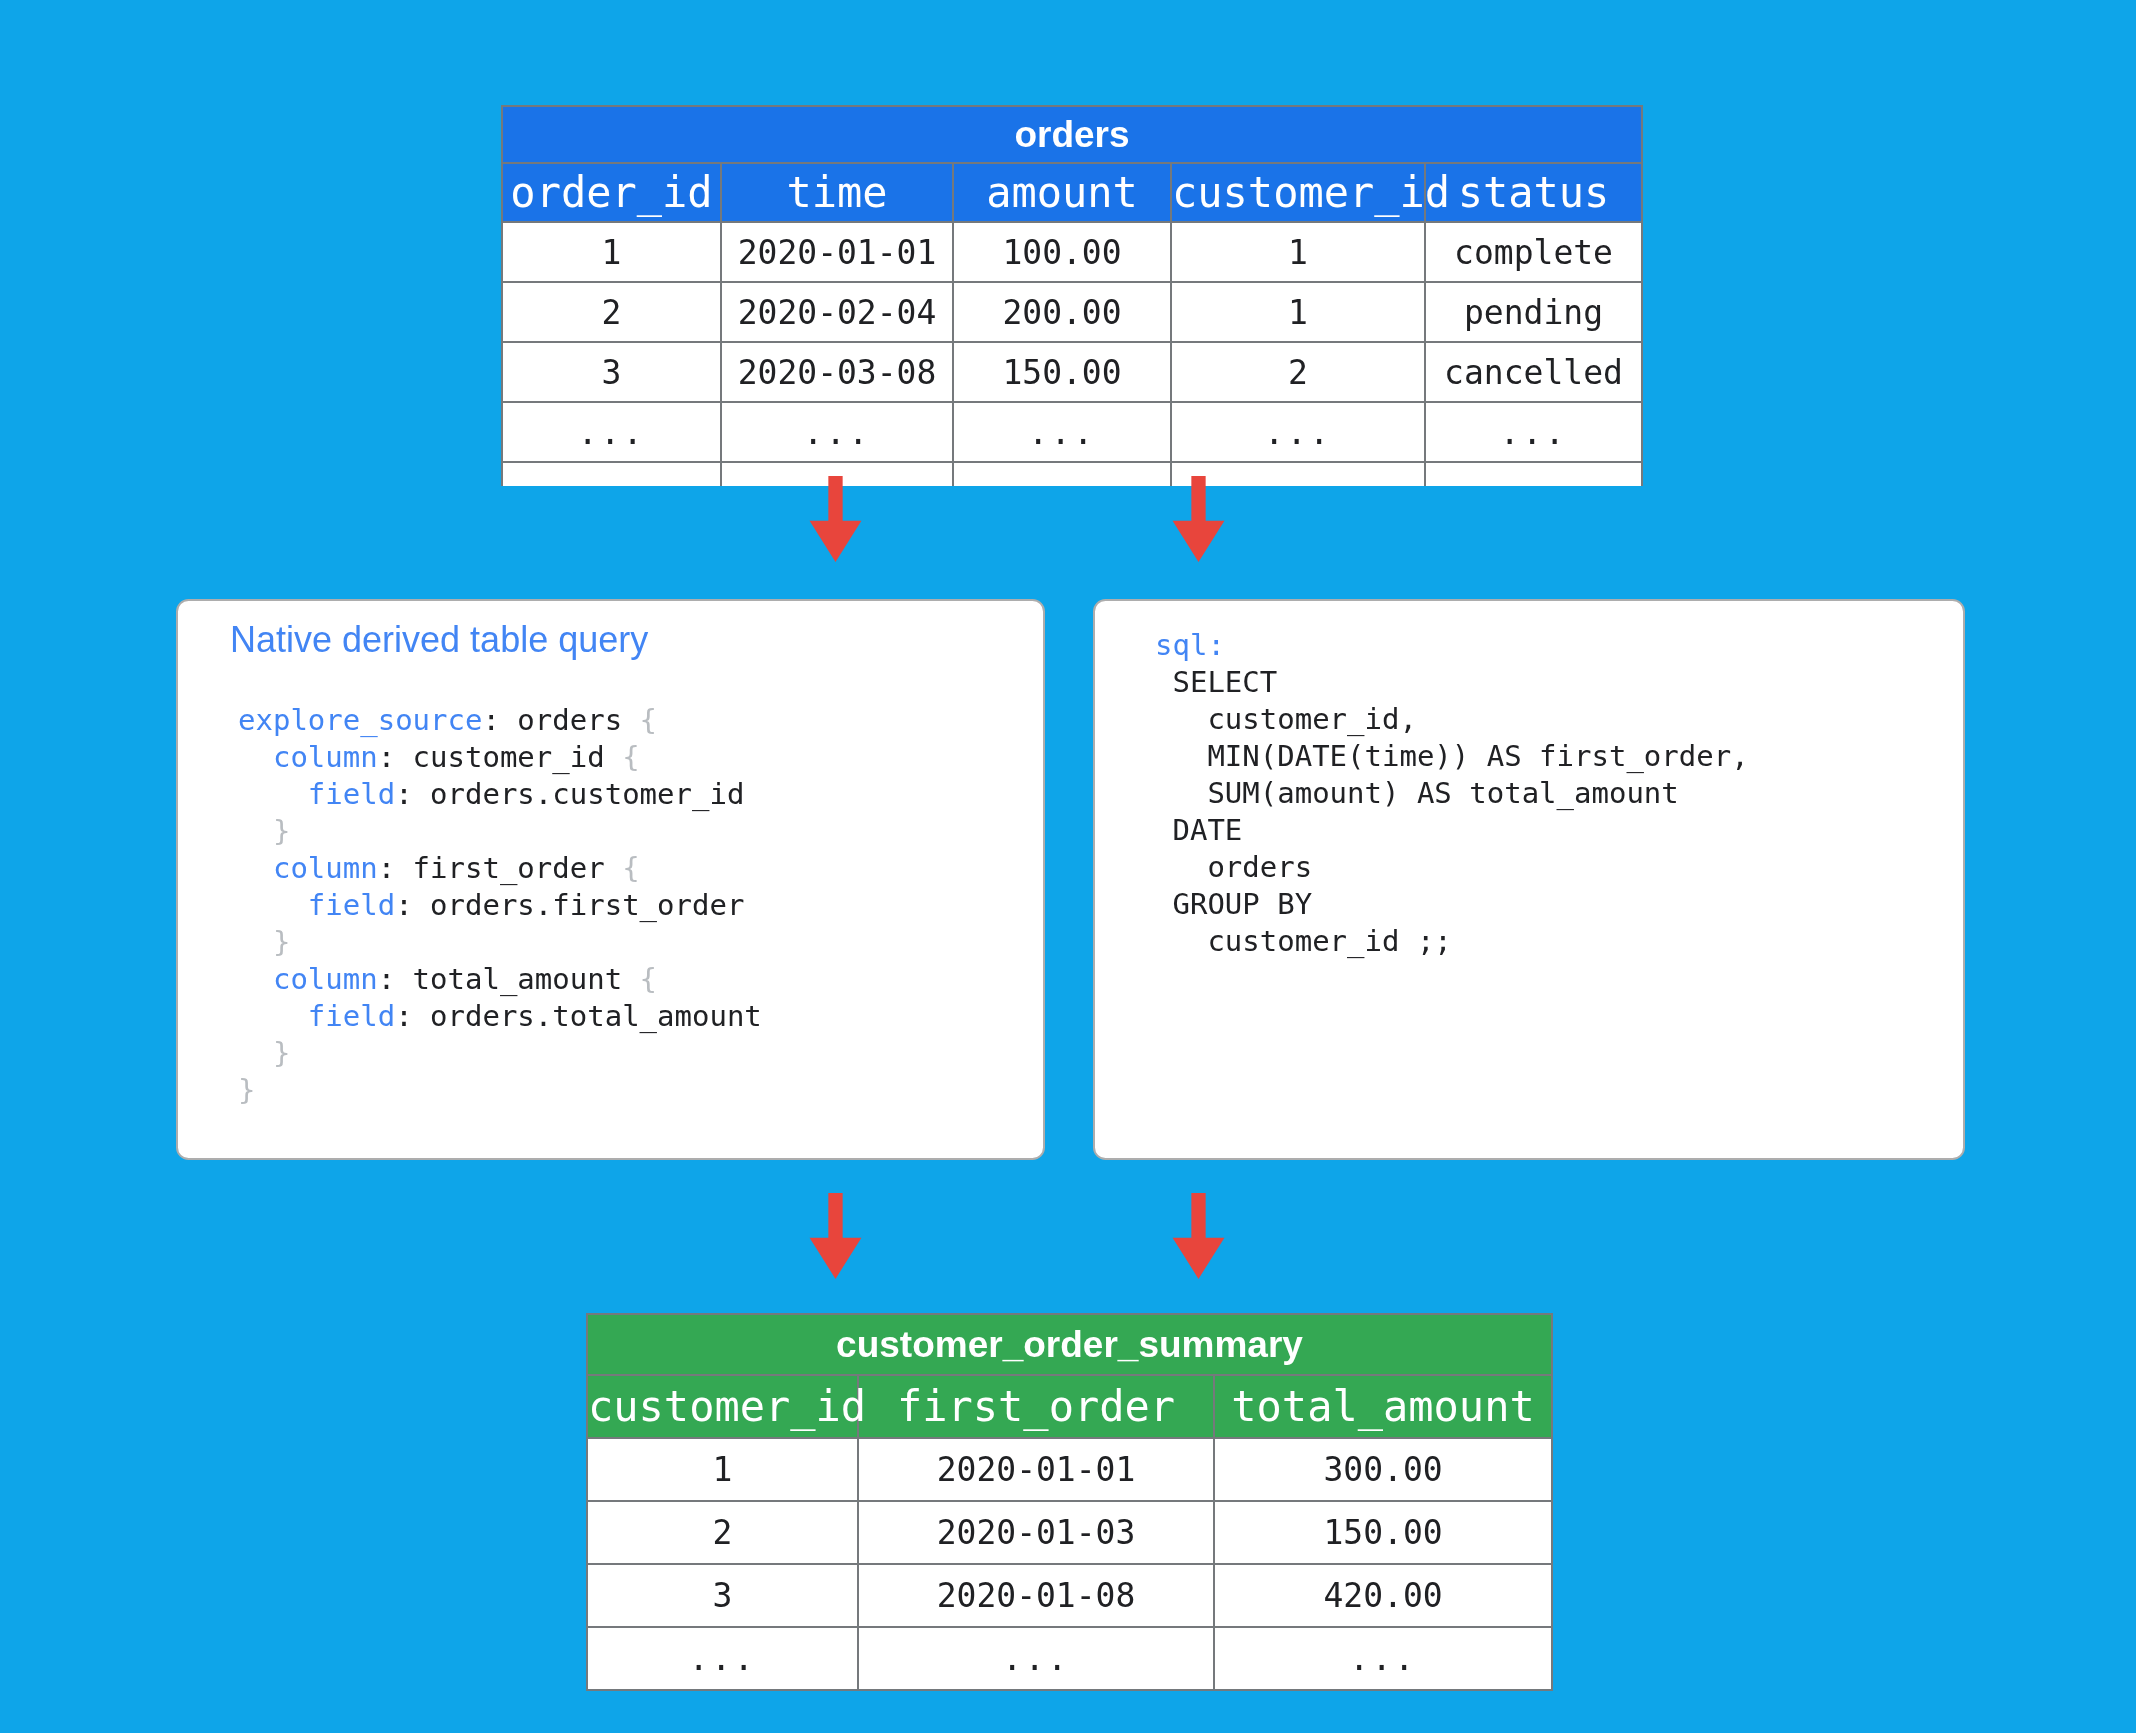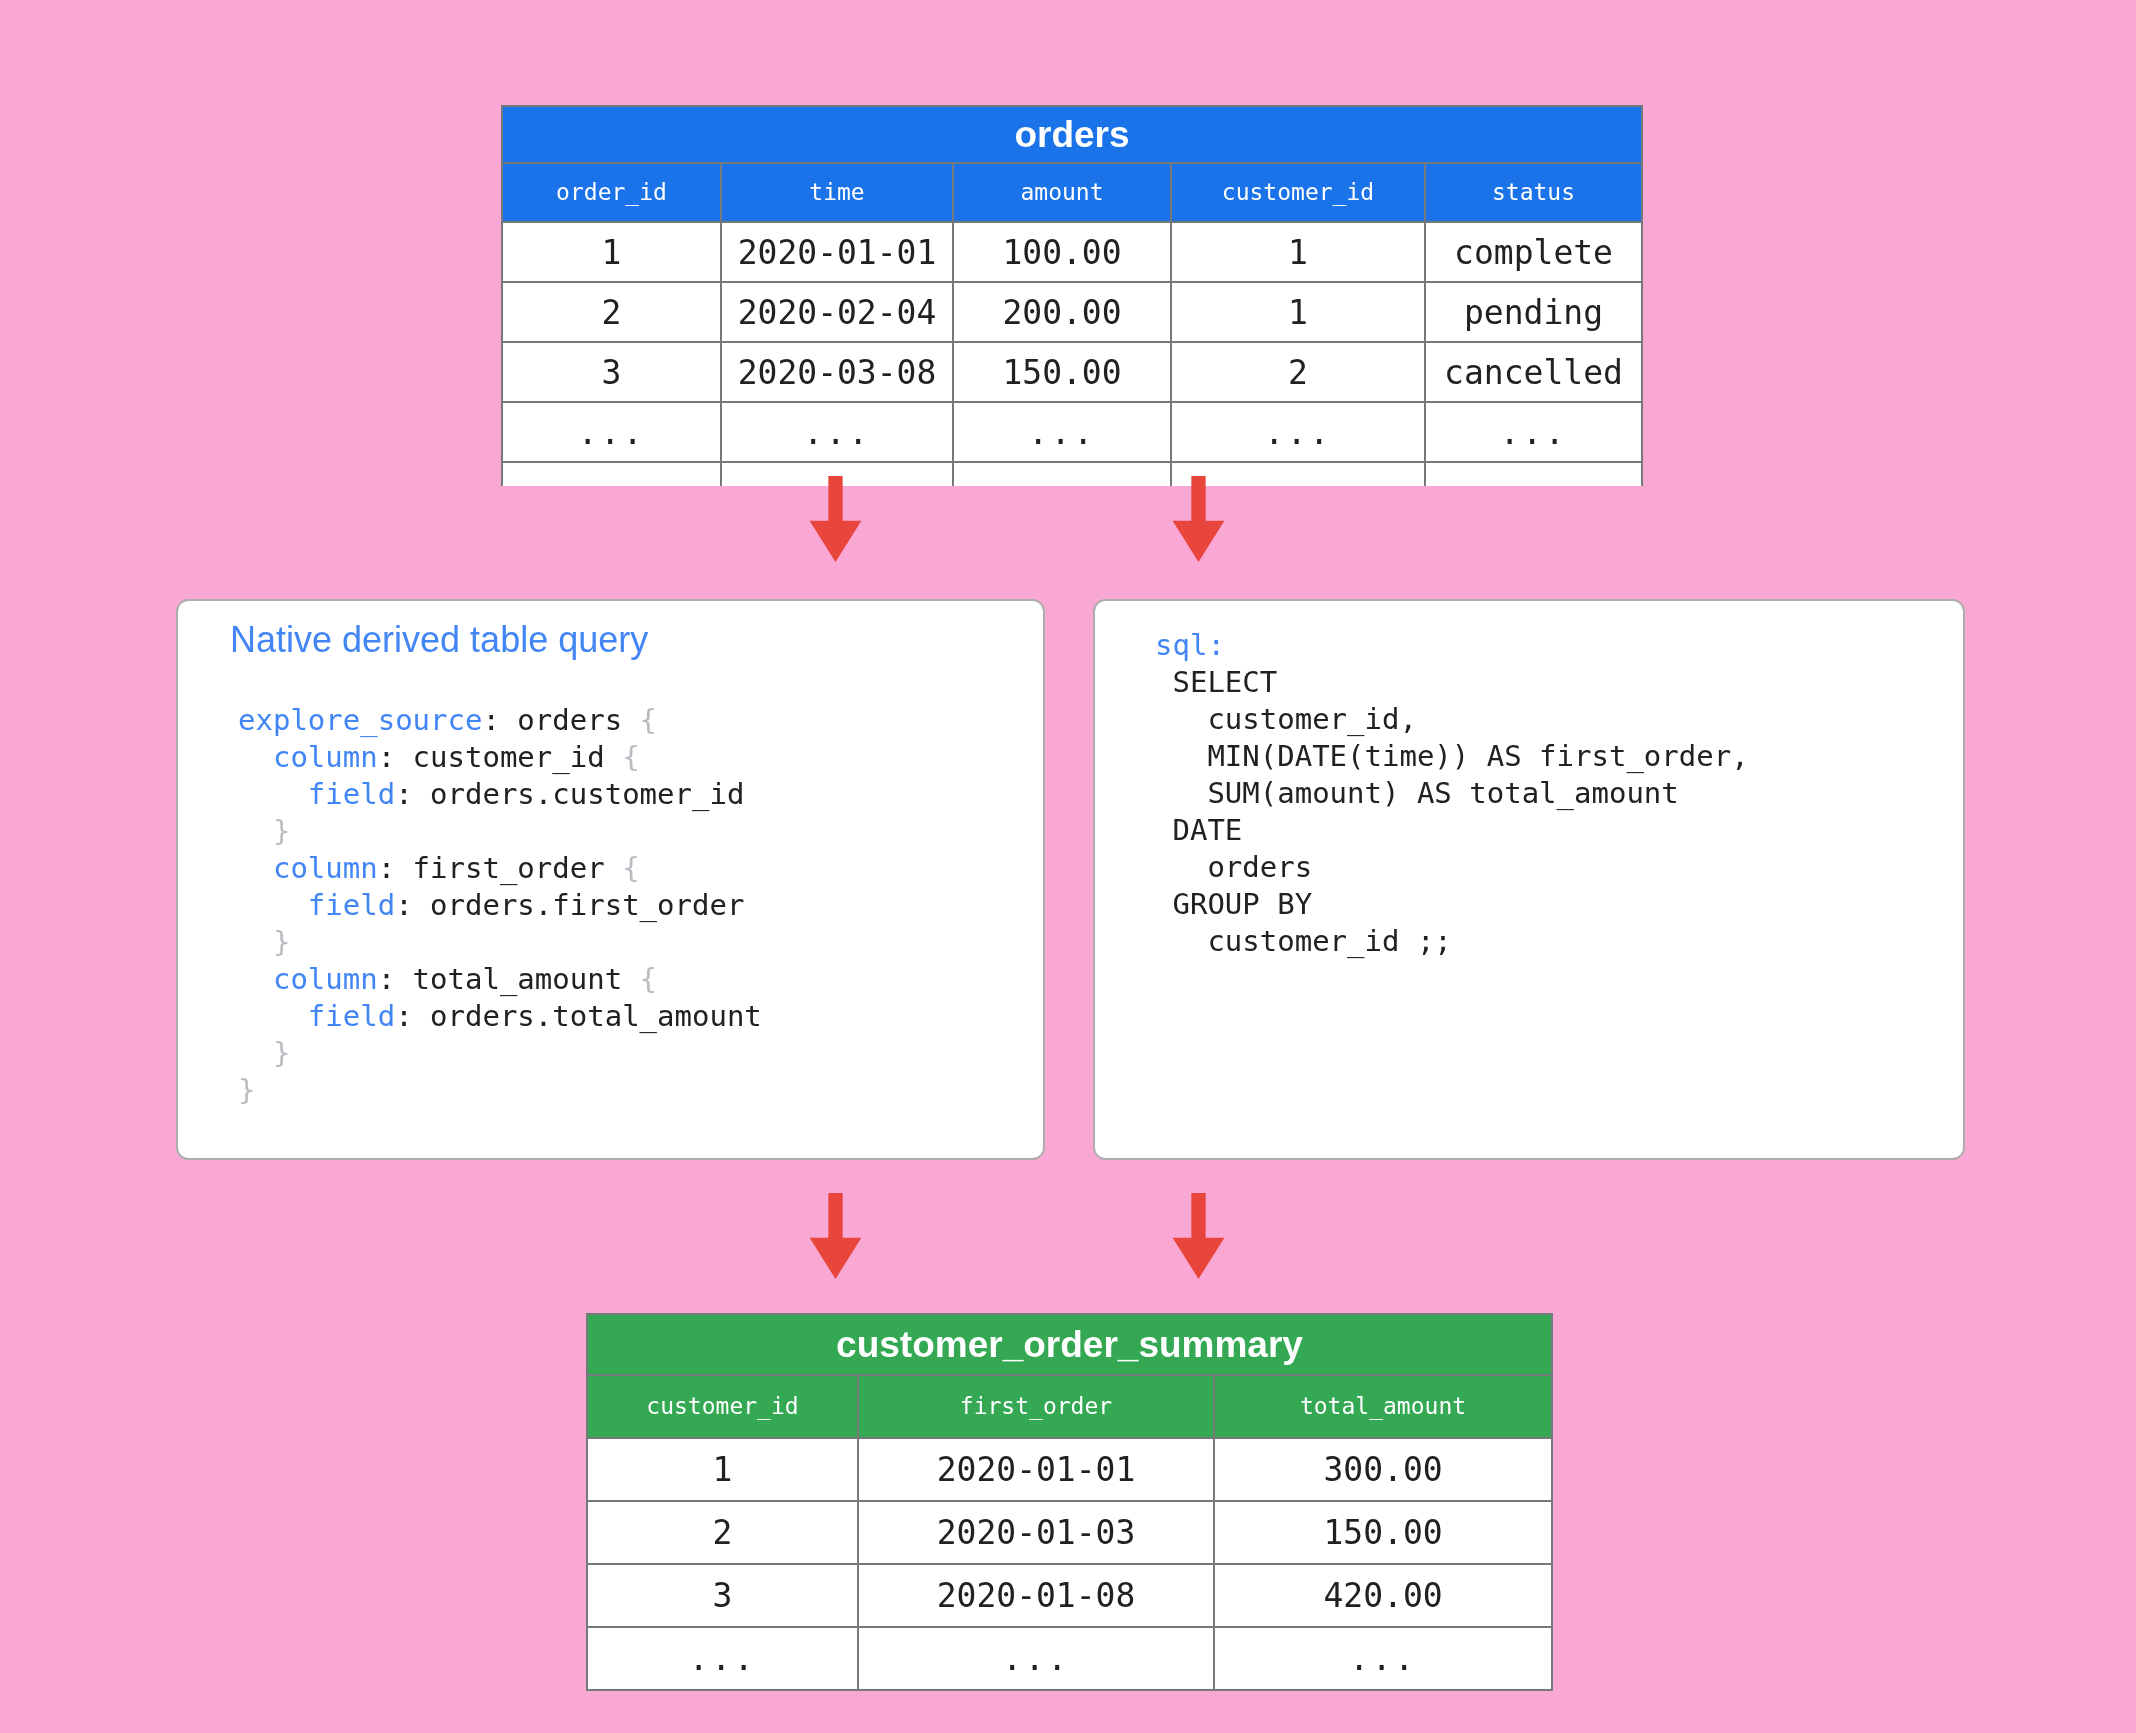--- a/index.html
+++ b/index.html
@@ -9,21 +9,21 @@
     background: #ffffff;
   }
   body {
     font-family: "Liberation Sans", sans-serif;
     color: #202124;
   }
   #canvas {
     position: relative;
     width: 2137px;
     height: 1733px;
-    background: #f9a8d4;
+    background: #0ea5e9;
     overflow: hidden;
   }
 
   
   .db-table {
     position: absolute;
     border-collapse: collapse;
     table-layout: fixed;
     background: #ffffff;
   }
@@ -44,21 +44,21 @@
     font-family: "Liberation Sans", sans-serif;
     font-weight: bold;
     font-size: 37px;
     color: #ffffff;
     height: 55px;
     border-bottom-width: 2.7px;
   }
   .db-table .col-head {
     color: #ffffff;
     height: 57px;
-    font-size: 23px;
+    font-size: 42px;
   }
   .db-table .ellipsis-cell {
     letter-spacing: 2.7px;
   }
   .db-table .blank-cell {
     border-bottom: none;
     height: 23px;
   }
 
   

